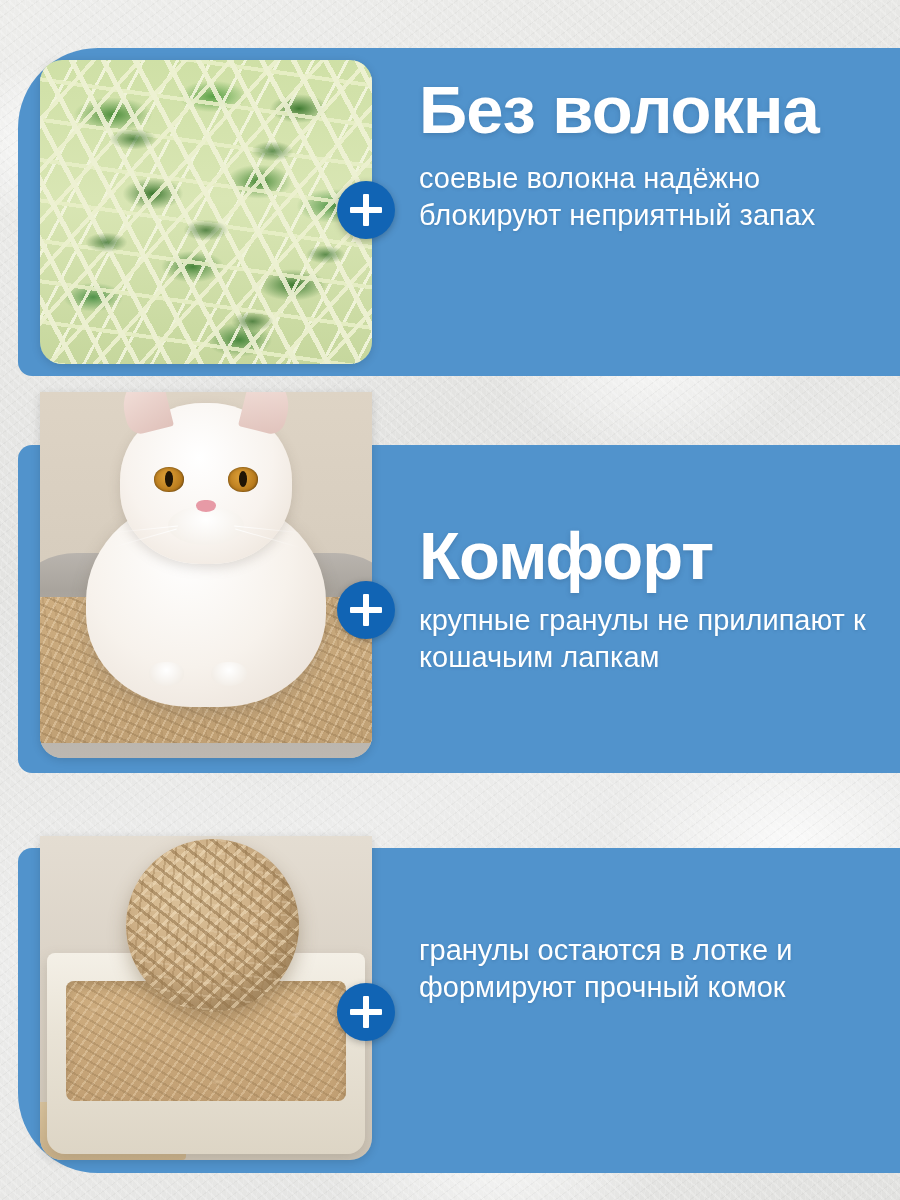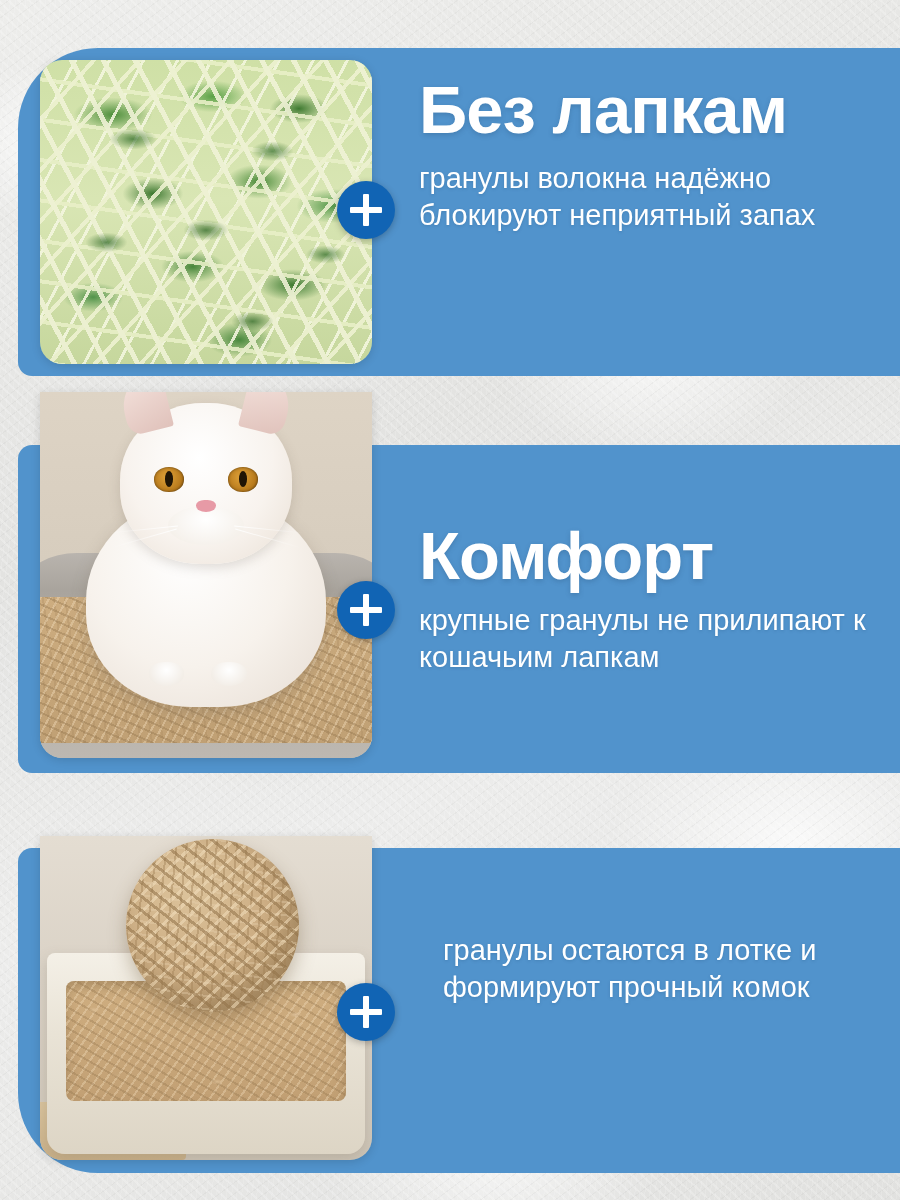--- a/index.html
+++ b/index.html
@@ -222,41 +222,41 @@
     margin:0;color:#ffffff;font-weight:bold;
     font-size:67px;line-height:.96;letter-spacing:-1px;
     text-shadow:0 2px 5px rgba(40,80,120,.30);
   }
   .subtitle{
     margin:18px 0 0 0;color:#ffffff;font-weight:normal;
     font-size:29px;line-height:1.26;
     text-shadow:0 1px 3px rgba(40,80,120,.26);
   }
   .txt-2 .subtitle{margin-top:14px;}
-  .txt-3 .subtitle{margin-top:14px;margin-left:24px;}
+  .txt-3 .subtitle{margin-top:14px;}
 </style>
 </head>
 <body>
 
 <div id="backdrop"></div>
 
 <div class="panel panel-1"></div>
 
 <div class="photo photo-1">
   <div class="photo-inner sprouts"></div>
 </div>
 
 <div class="plus-badge badge-1">
   <span class="bar h"></span>
   <span class="bar v"></span>
 </div>
 
 <div class="txt txt-1">
-  <h1 class="heading">Без лапкам</h1>
-  <p class="subtitle">гранулы волокна надёжно блокируют неприятный запах</p>
+  <h1 class="heading">Без волокна</h1>
+  <p class="subtitle">соевые волокна надёжно блокируют неприятный запах</p>
 </div>
 
 <div class="panel panel-2"></div>
 
 <div class="photo photo-2">
   <div class="photo-inner cat-scene">
     <div class="tray"></div>
     <div class="pellets"></div>
     <div class="cat-body">
       <span class="cat-paw l"></span>

